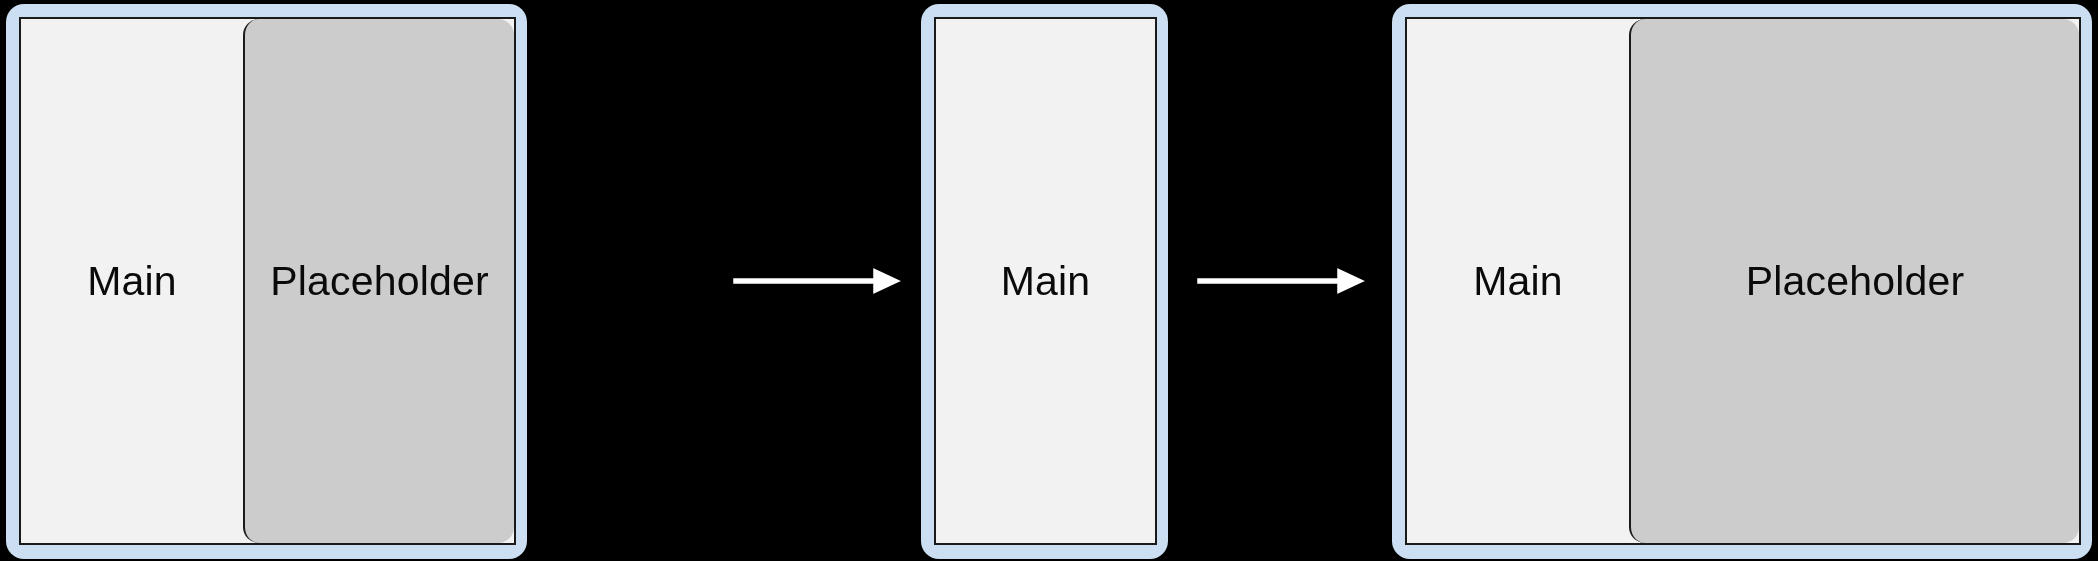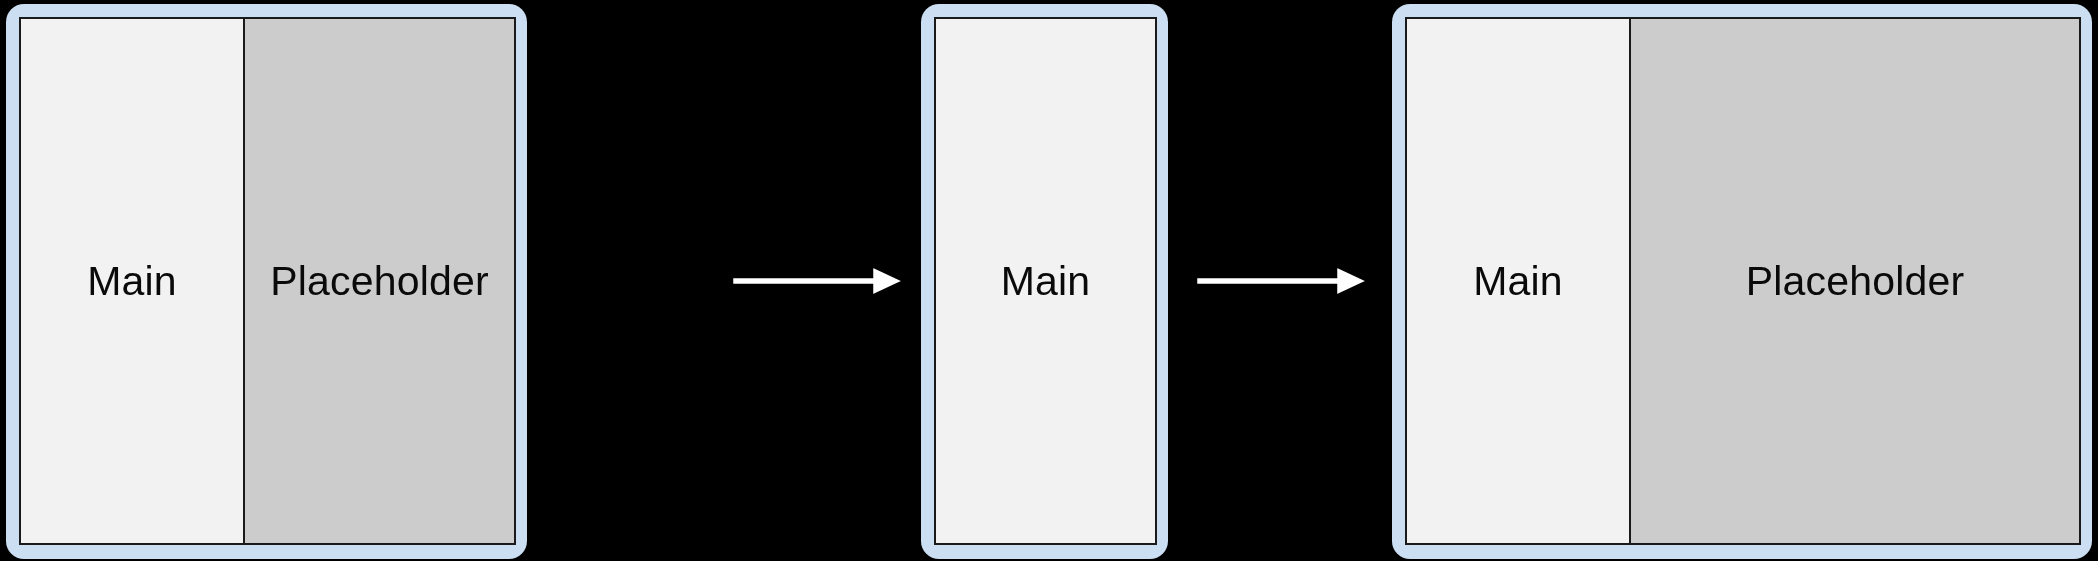--- a/index.html
+++ b/index.html
@@ -47,20 +47,21 @@
     justify-content: center;
     height: 100%;
     overflow: hidden;
   }
   .region-main {
     background: #f2f2f2;
   }
   .region-placeholder {
     background: #cccccc;
     border-left: 2px solid #1a1a1a;
+    border-radius: 16px;
   }
   .region-label {
     color: #0a0a0a;
     font-size: 41px;
     line-height: 1;
     font-weight: 400;
     letter-spacing: 0.2px;
     white-space: nowrap;
     font-family: "Liberation Sans", sans-serif;
   }

